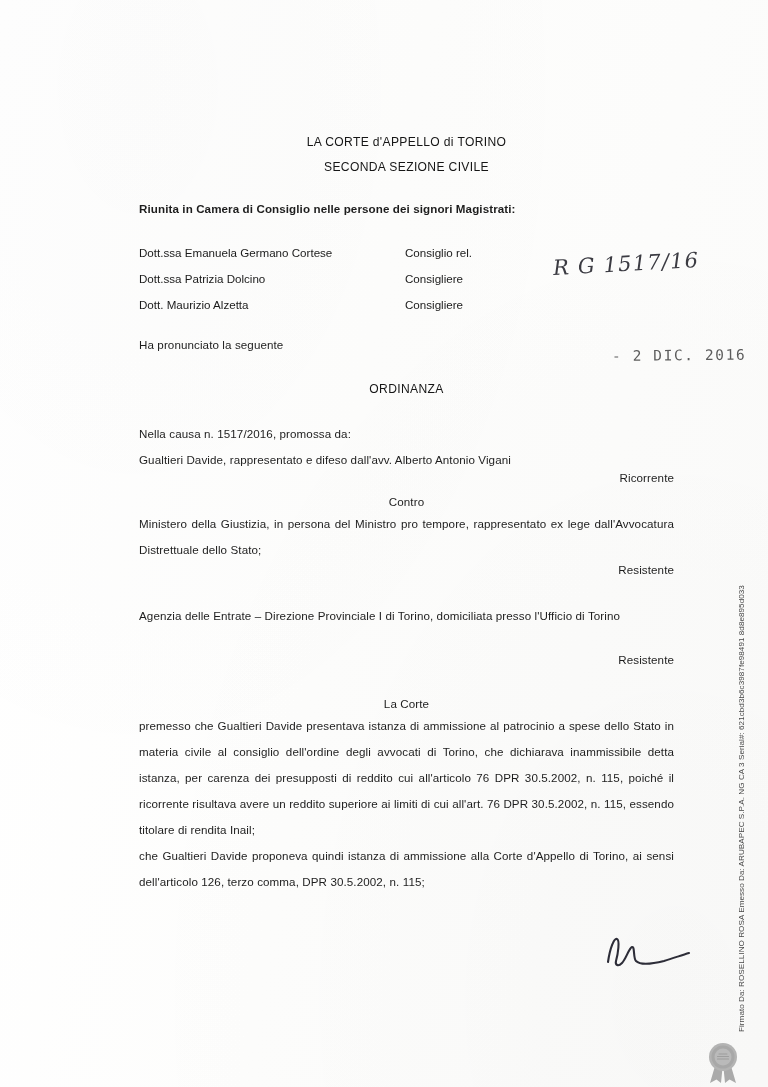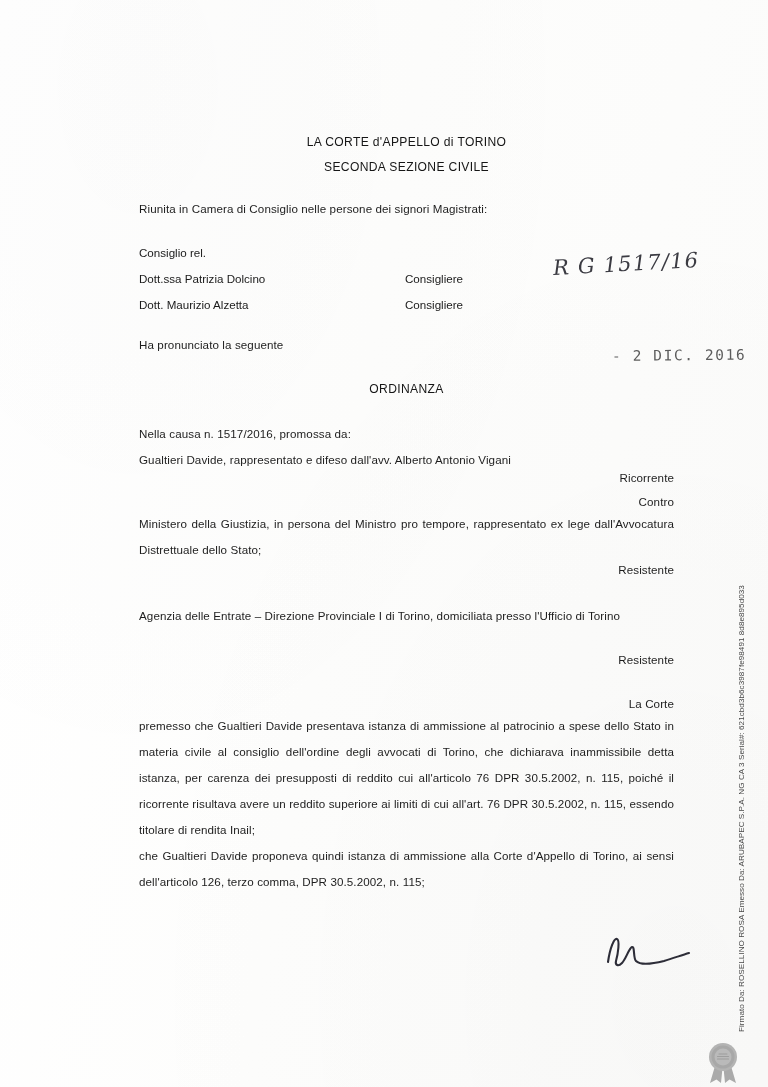--- a/index.html
+++ b/index.html
@@ -29,35 +29,35 @@
       radial-gradient(ellipse at 88% 92%, rgba(0,0,0,0.014), rgba(0,0,0,0) 60%),
       linear-gradient(100deg, #ffffff 0%, #fdfdfc 45%, #fbfbfa 100%);
     pointer-events: none;
   }
   .ln {
     font-size: 11.6px;
     line-height: 26px;
     letter-spacing: 0.1px;
     color: #1d1d1d;
   }
-  .center { text-align: right; }
+  .center { text-align: center; }
   .right  { text-align: right; }
   .just   { text-align: justify; text-justify: inter-word; }
   .heading {
     font-size: 12.1px;
     line-height: 25px;
     letter-spacing: 0.35px;
     text-align: center;
     color: #161616;
   }
   
   .abs { position: absolute; }
 
   #title-block { left: 139px; top: 130px; width: 535px; }
-  #convened    { left: 139px; top: 196px; width: 535px; }
+  #convened    { left: 139px; top: 196px; width: 535px; font-weight: bold; }
 
   #panel { left: 139px; top: 240px; width: 535px; }
   .panel-row { display: flex; line-height: 26px; font-size: 11.6px; }
   .panel-name { width: 266px; }
   .panel-role { width: 200px; }
 
   #pronounced { left: 139px; top: 332px; width: 400px; }
   #ordinanza  { left: 139px; top: 377px; width: 535px; }
   #cause      { left: 139px; top: 421px; width: 535px; }
 
@@ -139,20 +139,21 @@
     <div class="heading">SECONDA SEZIONE CIVILE</div>
   </div>
 
   <div class="abs" id="convened">
     <div class="ln">Riunita in Camera di Consiglio nelle persone dei signori Magistrati:</div>
   </div>
 
   <div class="abs" id="panel">
 
     <div class="panel-row">
+      <div class="panel-name">Dott.ssa Emanuela Germano Cortese</div>
       <div class="panel-role">Consiglio rel.</div>
     </div>
 
     <div class="panel-row">
       <div class="panel-name">Dott.ssa Patrizia Dolcino</div>
       <div class="panel-role">Consigliere</div>
     </div>
 
     <div class="panel-row">
       <div class="panel-name">Dott. Maurizio Alzetta</div>

